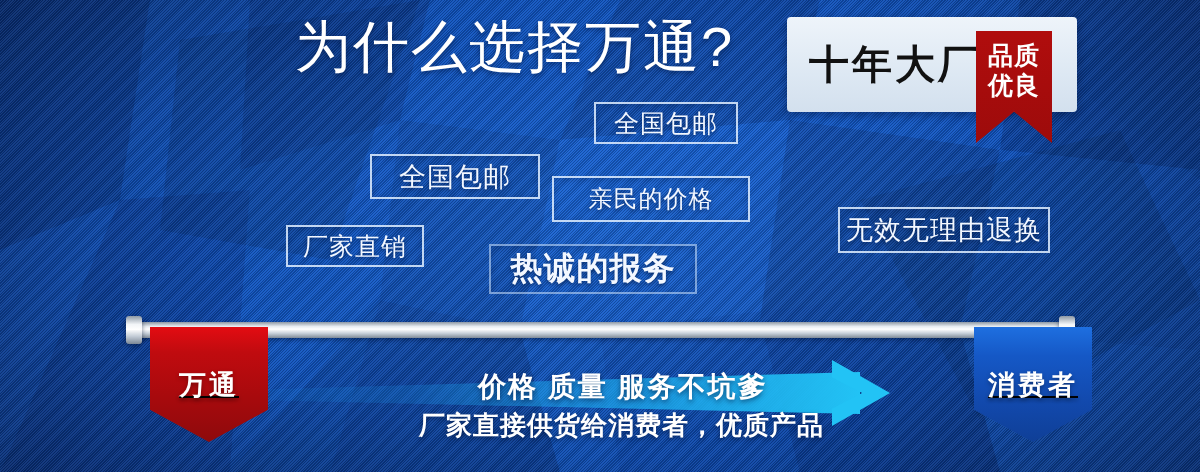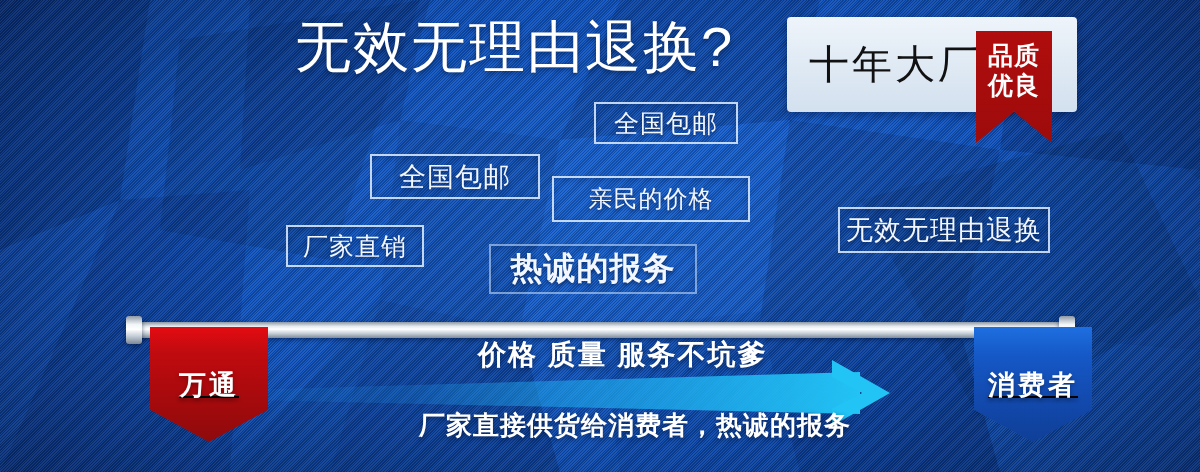--- a/index.html
+++ b/index.html
@@ -54,21 +54,21 @@
   
   #badge{
     position:absolute;left:787px;top:17px;width:290px;height:95px;
     background:linear-gradient(180deg,#eef4fa 0%,#dde8f3 60%,#d3e0ee 100%);
     border-radius:4px;
     box-shadow:0 3px 10px rgba(0,15,50,.45);
   }
   #badge-text{
     position:absolute;left:22px;top:22px;
     font-size:40px;line-height:50px;color:#111111;letter-spacing:3px;
-    white-space:nowrap;font-weight:400;
+    white-space:nowrap;font-weight:700;
   }
   #ribbon{
     position:absolute;left:189px;top:14px;width:76px;height:112px;
     background:linear-gradient(180deg,#b00d0d 0%,#9d0b0b 100%);
     clip-path:polygon(0 0,100% 0,100% 100%,50% 72%,0 100%);
   }
   #ribbon-l1,#ribbon-l2{
     position:absolute;left:0;width:76px;text-align:center;
     color:#ffffff;font-size:25px;line-height:27px;font-weight:bold;letter-spacing:1px;
   }
@@ -117,21 +117,21 @@
     left:150px;
     background:linear-gradient(180deg,#e30c12 0%,#c00b0f 22%,#a80a0d 60%,#8e0a0c 100%);
   }
   #pennant-consumer{
     left:938px;
     background:linear-gradient(180deg,#1e6fe0 0%,#1558c6 25%,#1249ad 65%,#0f3f97 100%);
     margin-left:36px;
   }
   
   #line1{
-    position:absolute;left:478px;top:336px;
+    position:absolute;left:478px;top:368px;
     font-size:28px;color:#ffffff;font-weight:bold;letter-spacing:2px;
     white-space:nowrap;text-shadow:0 2px 5px rgba(0,15,50,.6);
   }
   #line2{
     position:absolute;left:419px;top:408px;
     font-size:26px;color:#ffffff;font-weight:bold;letter-spacing:1px;
     white-space:nowrap;text-shadow:0 2px 5px rgba(0,15,50,.6);
   }
 </style>
 </head>
@@ -172,21 +172,21 @@
     <g opacity="0.30">
       <polygon points="180,40 420,0 330,260 160,230" fill="#07306f"></polygon>
       <polygon points="860,200 1120,130 1200,300 980,420" fill="#072e6c"></polygon>
       <polygon points="600,330 860,300 900,472 620,472" fill="#0a3f9e"></polygon>
       <polygon points="1040,60 1200,20 1200,180" fill="#0a4199"></polygon>
     </g>
   </svg>
   <div class="vignette"></div>
   <div class="halftone"></div>
 
-  <div id="title">无效无理由退换?</div>
+  <div id="title">为什么选择万通?</div>
 
   <div id="badge">
     <div id="badge-text">十年大厂</div>
     <div id="ribbon">
       <div id="ribbon-l1">品质</div>
       <div id="ribbon-l2">优良</div>
     </div>
   </div>
 
   <div class="tag" id="tag-baoyou">全国包邮</div>
@@ -204,15 +204,15 @@
   <div class="rod-cap" id="rod-cap-right"></div>
 
   <div class="pennant" id="pennant-brand">
     <span>万通</span>
   </div>
   <div class="pennant" id="pennant-consumer">
     <span>消费者</span>
   </div>
 
   <div id="line1">价格 质量 服务不坑爹</div>
-  <div id="line2">厂家直接供货给消费者，热诚的报务</div>
+  <div id="line2">厂家直接供货给消费者，优质产品</div>
 
 </div>
 
 </body></html>

